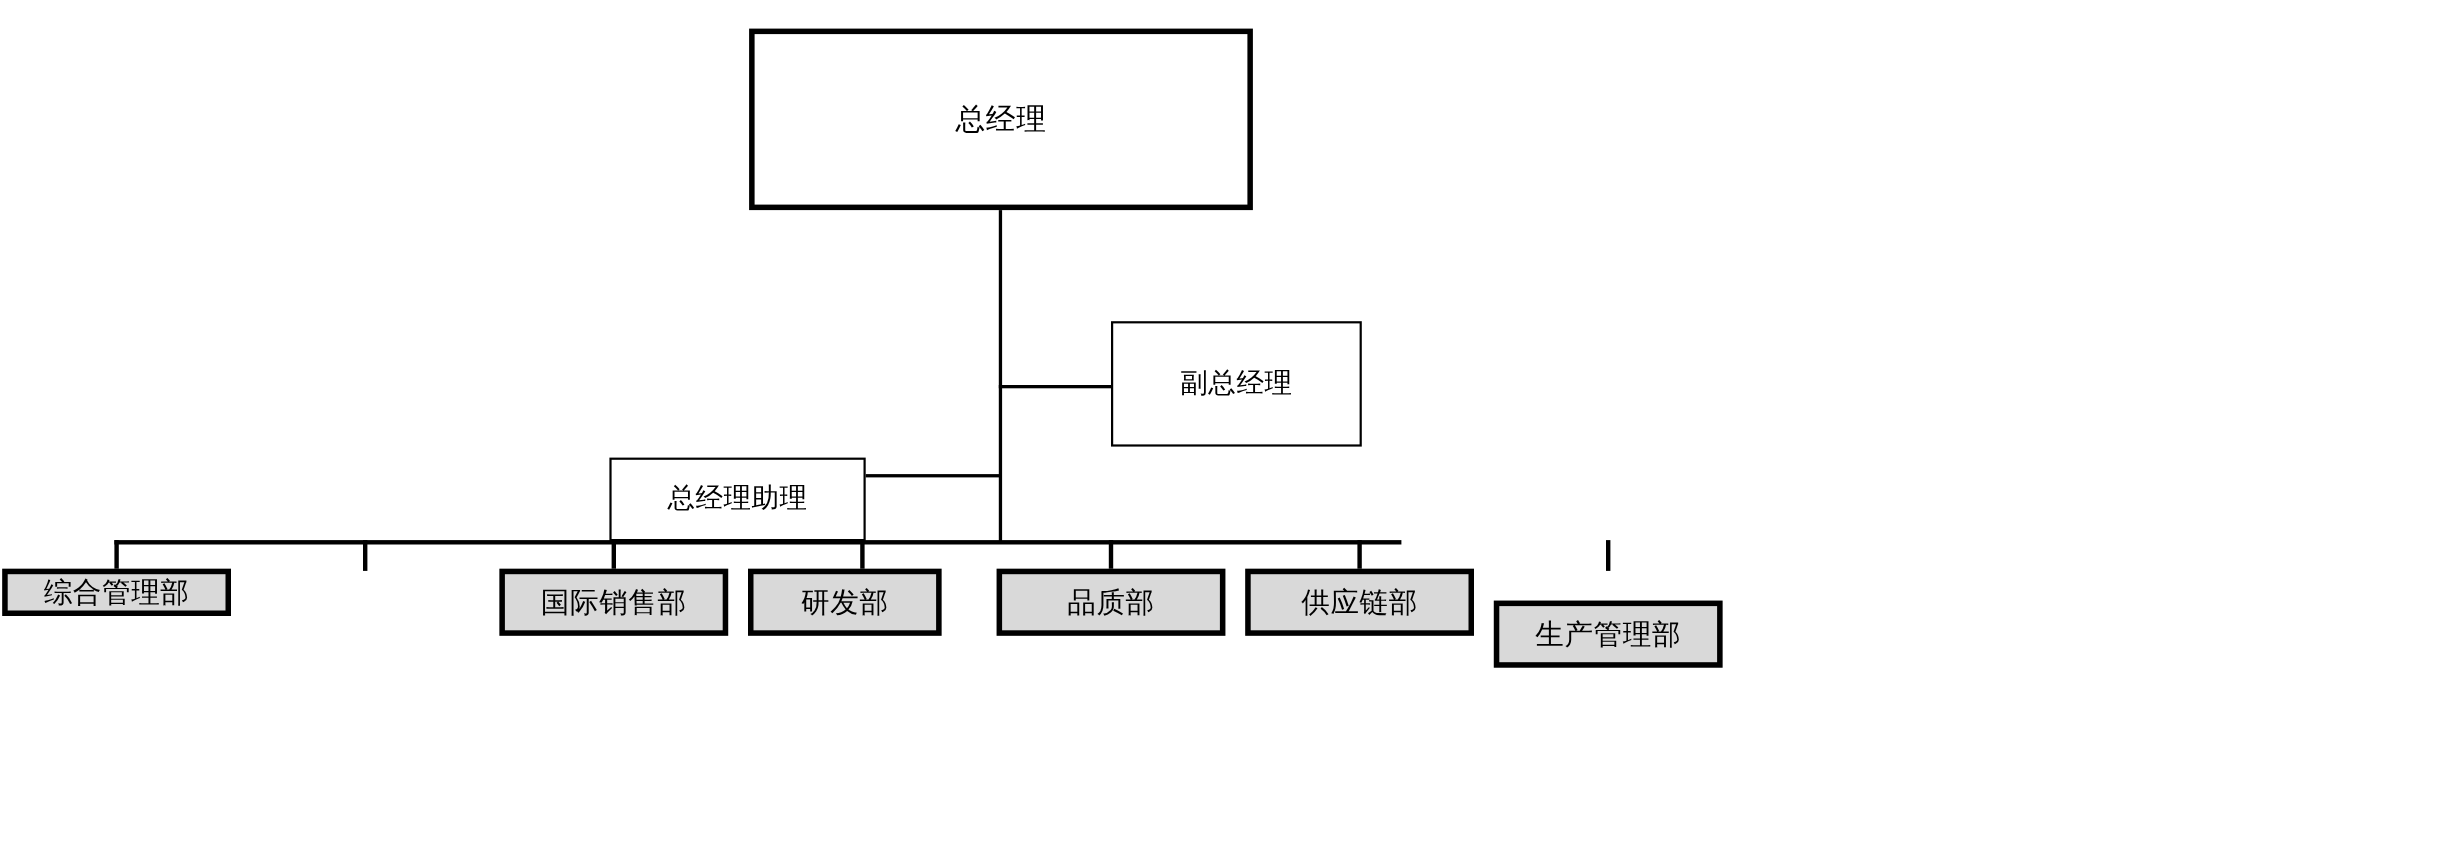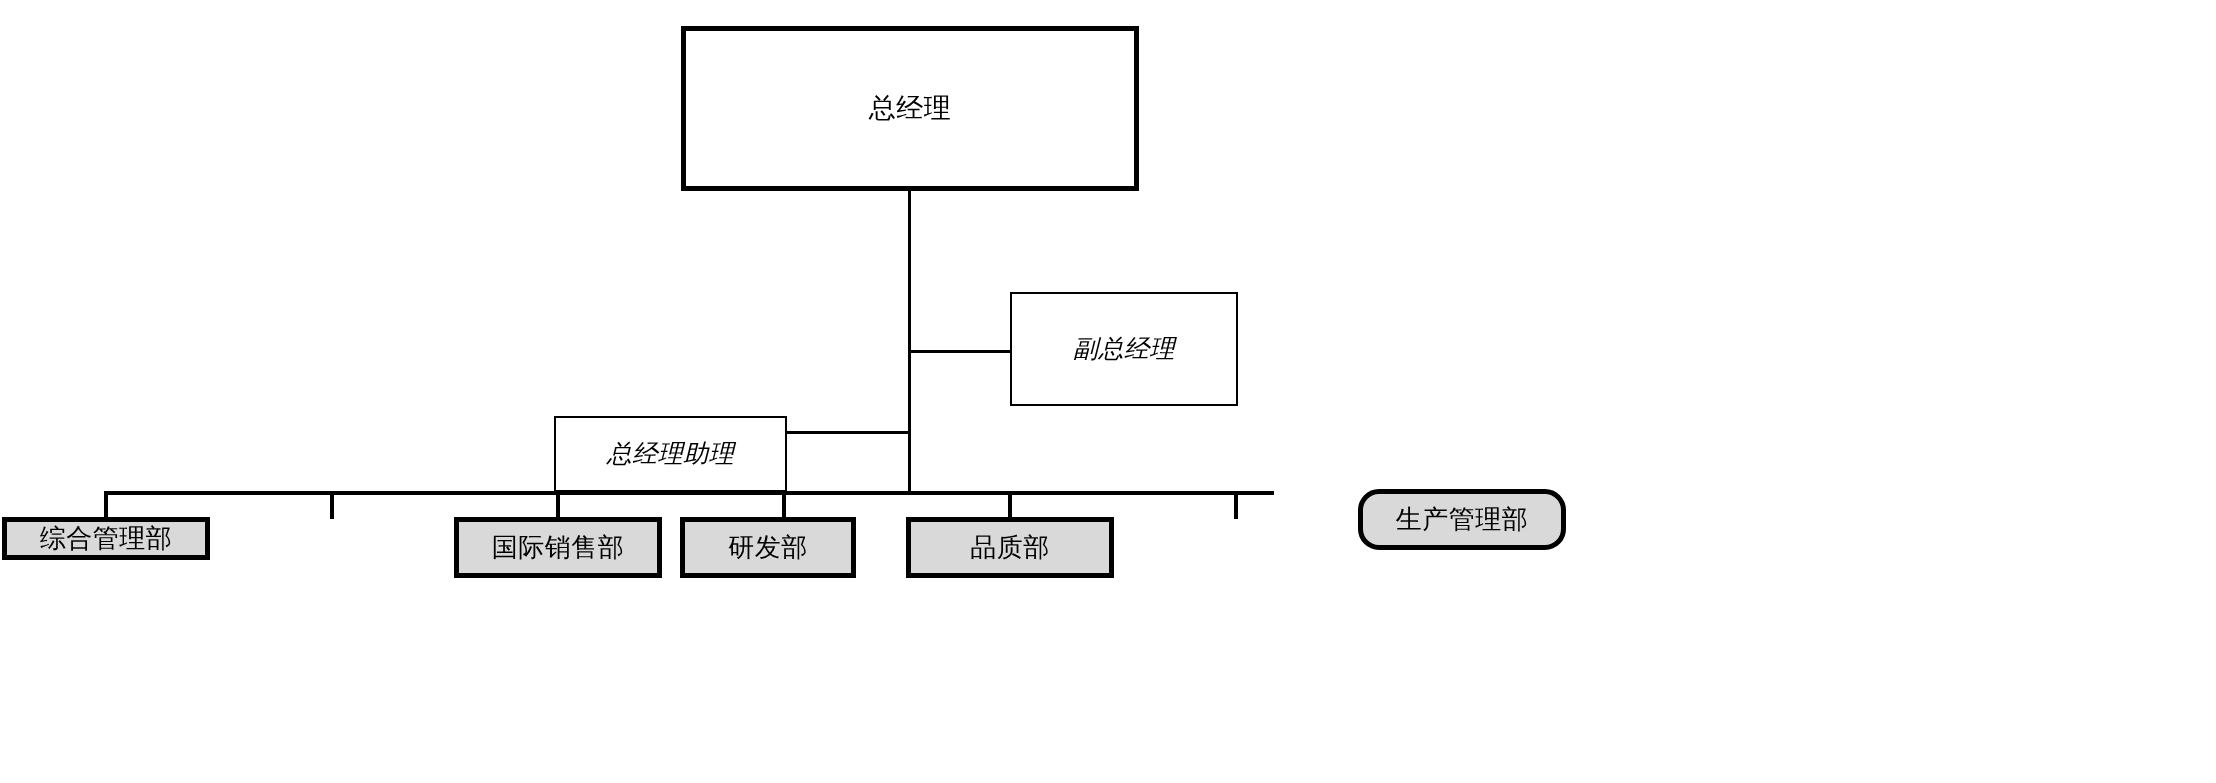--- a/index.html
+++ b/index.html
@@ -40,21 +40,20 @@
 
   
   .node.level-top {
     border-width: 5px;
     font-size: 27px;
   }
   
   .node.level-mid {
     border-width: 2px;
     font-size: 25px;
-    font-style: italic;
   }
   
   .node.level-dept {
     border-width: 5px;
     background: #d9d9d9;
     font-size: 26px;
   }
 
   
   .conn {
@@ -109,18 +108,21 @@
   </div>
 
   <div class="node level-dept" style="left:680px; top:493px; width:176px; height:61px;">
     <span class="node-label">研发部</span>
   </div>
 
   <div class="node level-dept" style="left:906px; top:493px; width:208px; height:61px;justify-content:center;">
     <span class="node-label">品质部</span>
   </div>
 
+  <div class="node level-dept" style="left:1132px; top:493px; width:208px; height:61px;">
+    <span class="node-label">供应链部</span>
+  </div>
 
-  <div class="node level-dept" style="left:1358px; top:465px; width:208px; height:61px;border-radius:21px;">
+  <div class="node level-dept" style="left:1358px; top:522px; width:208px; height:61px;">
     <span class="node-label">生产管理部</span>
   </div>
 
 </div>
 
 </body></html>

